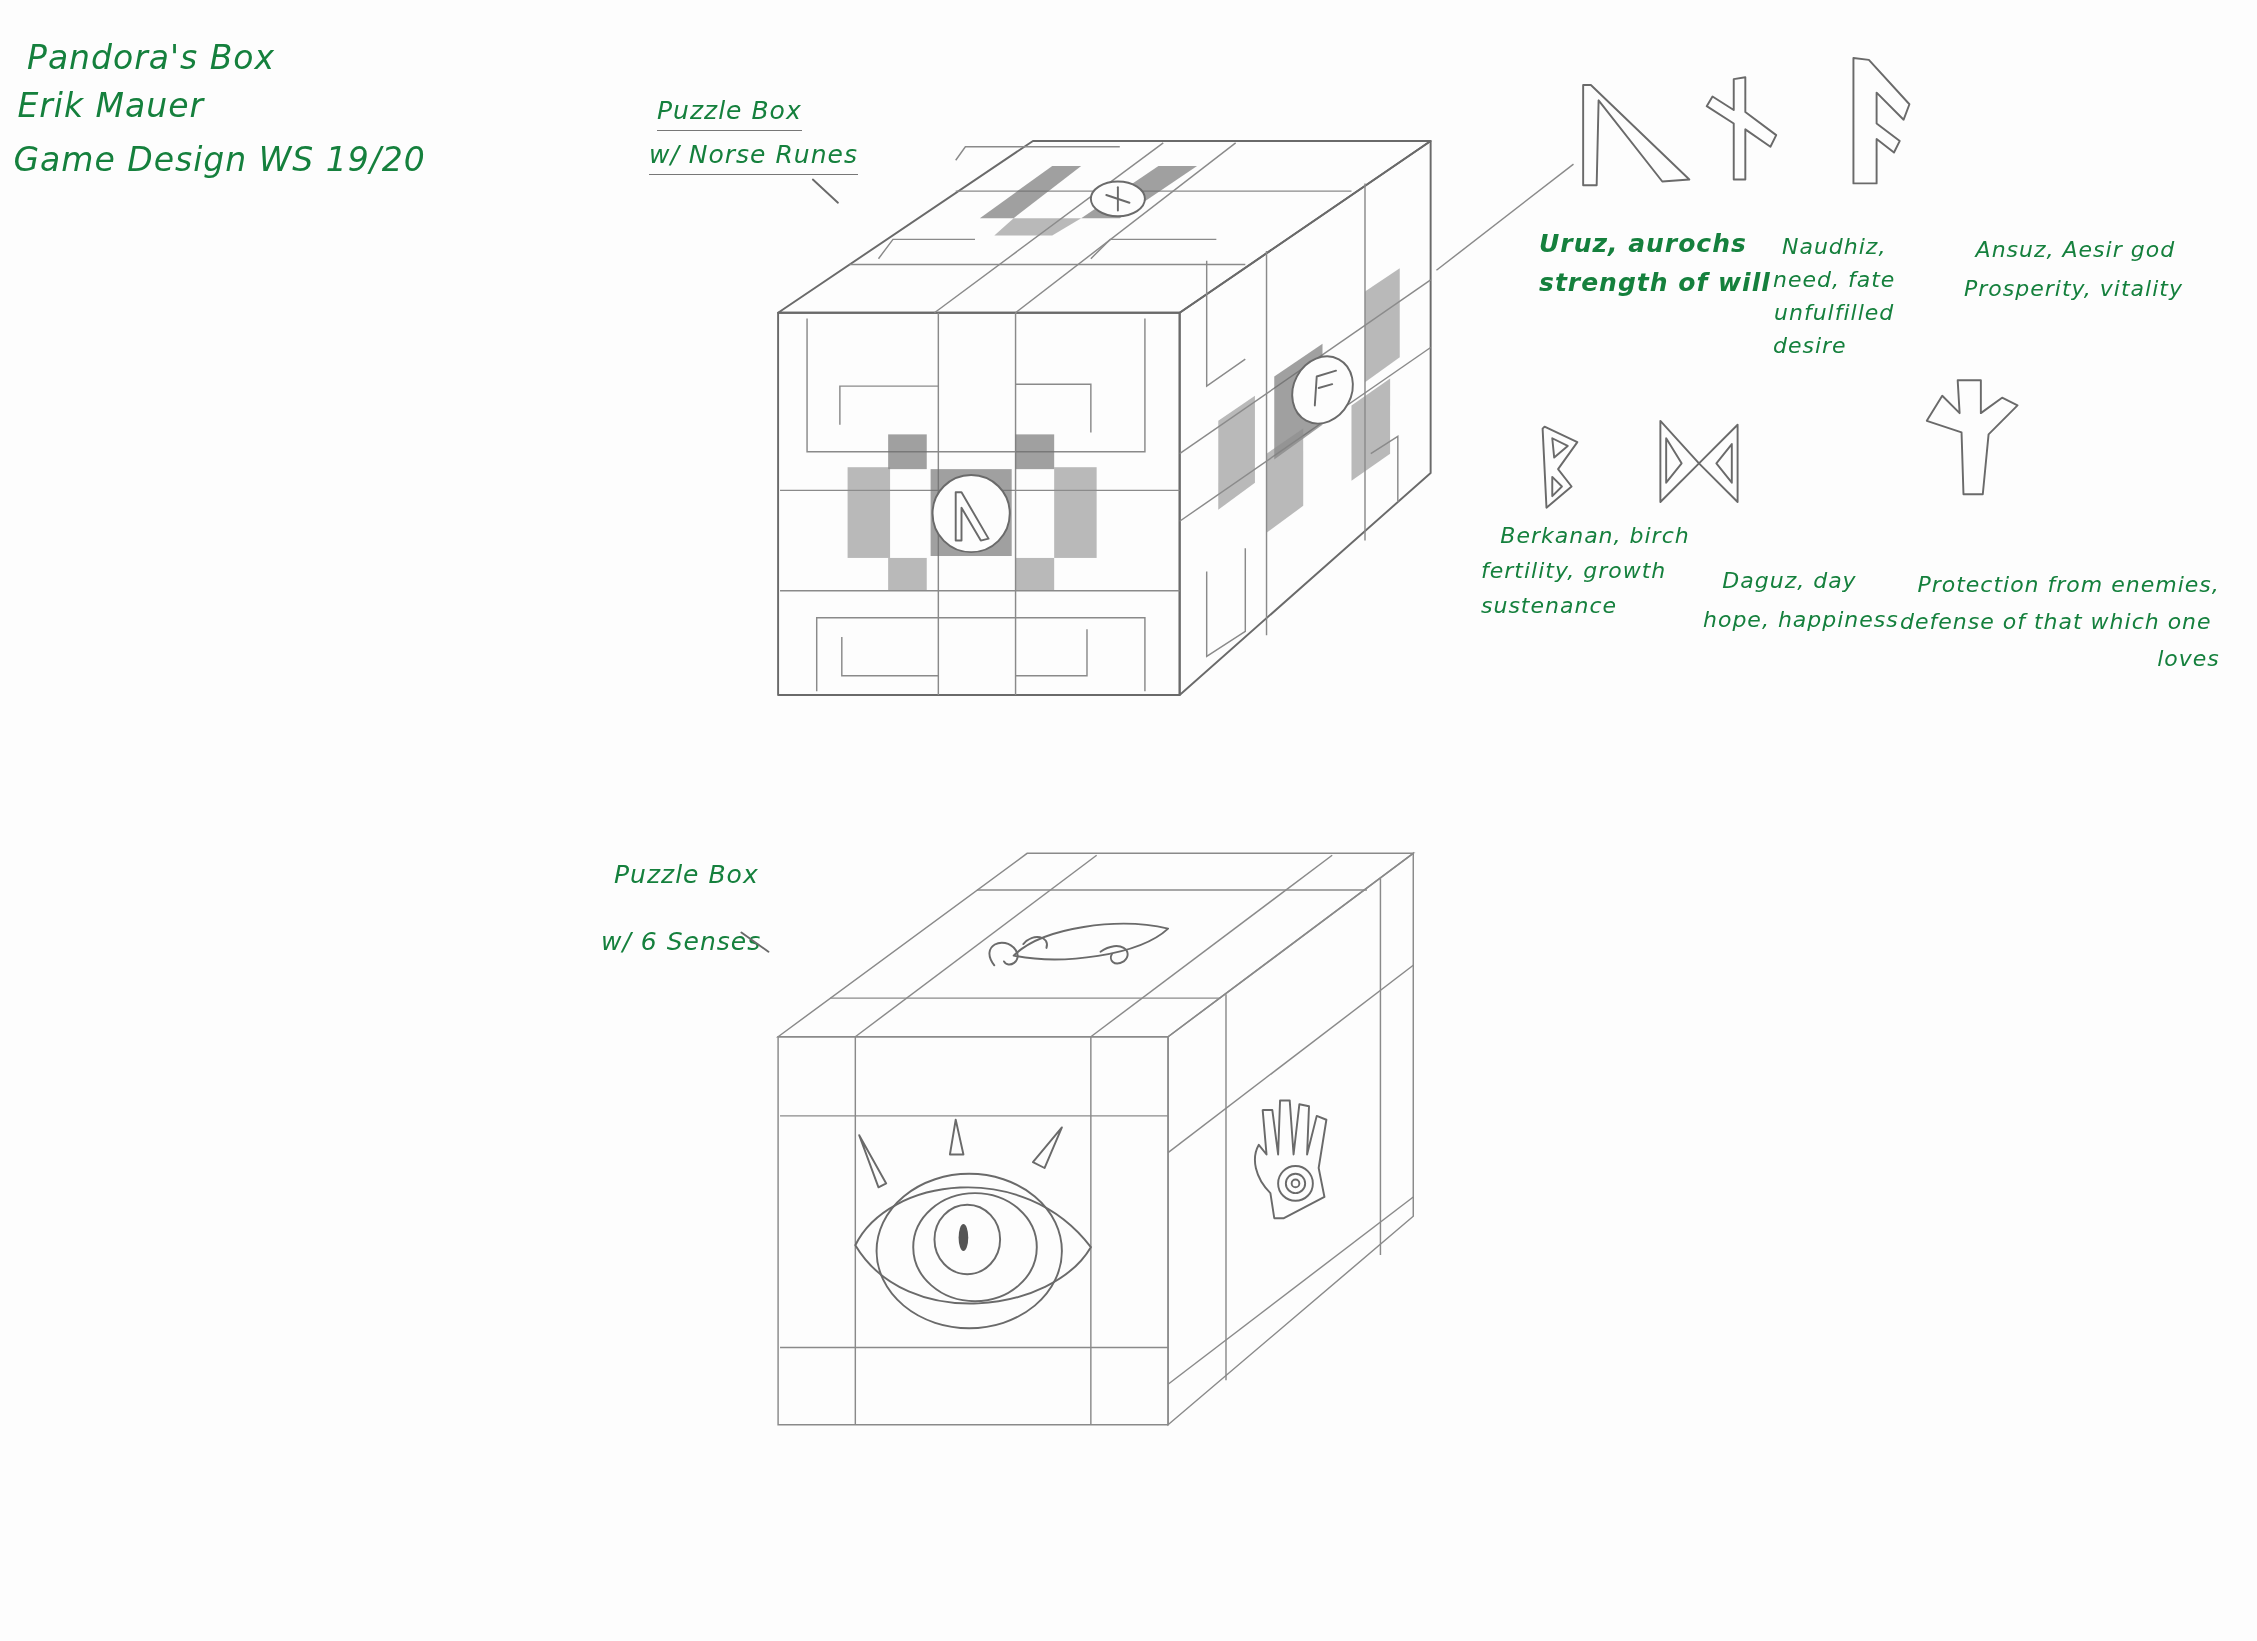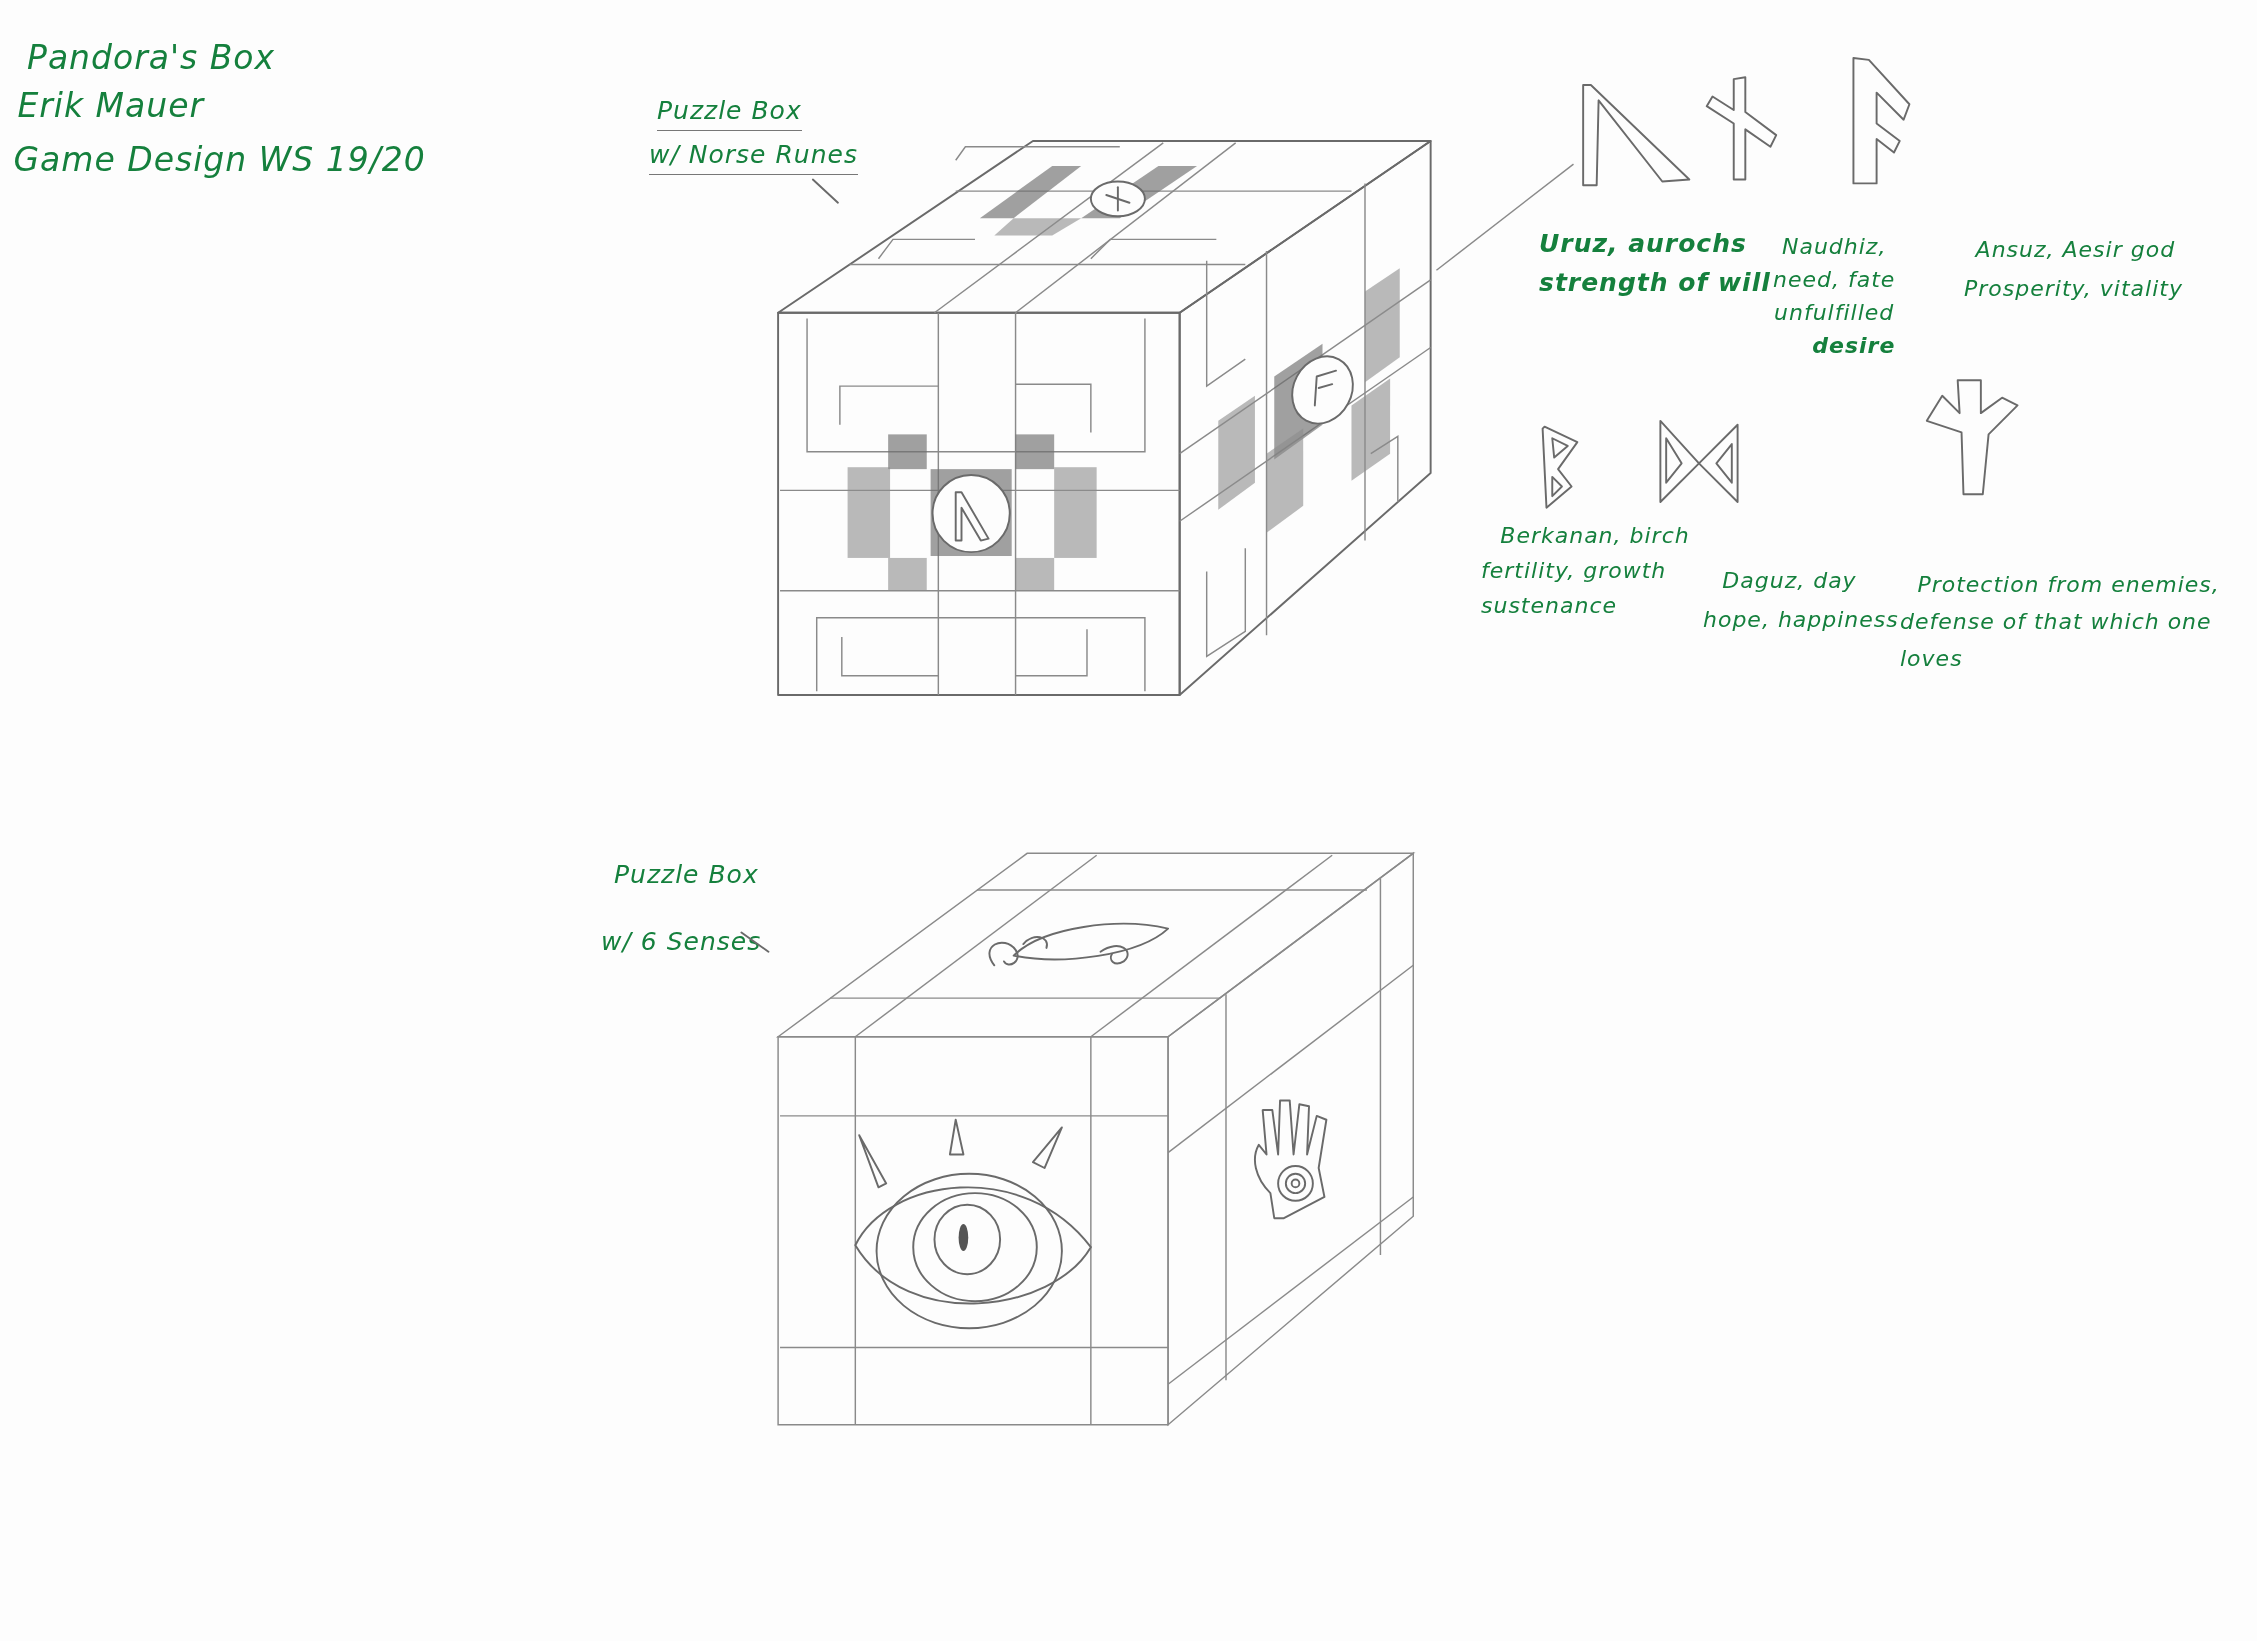--- a/index.html
+++ b/index.html
@@ -184,33 +184,33 @@
 </svg>
 
 <div class="hand rune-caption" style="left:1539px; top:224px;font-weight:bold;">
   <div>Uruz, aurochs</div>
   <div>strength of will</div>
 </div>
 <div class="hand rune-caption" style="left:1773px; top:230px; text-align:center; font-size:22px; line-height:33px;">
   <div>Naudhiz,</div>
   <div>need, fate</div>
   <div>unfulfilled</div>
-  <div style="text-align:right;font-weight:bold;">desire</div>
+  <div style="text-align:left;">desire</div>
 </div>
 <div class="hand rune-caption" style="left:1964px; top:230px; font-size:22px; line-height:39px;">
   <div style="padding-left:11.6px;">Ansuz, Aesir god</div>
   <div>Prosperity, vitality</div>
 </div>
 <div class="hand rune-caption" style="left:1481px; top:518px; font-size:22px; line-height:35px;">
   <div style="padding-left:19.3px;text-align:center;">Berkanan, birch</div>
   <div>fertility, growth</div>
   <div>sustenance</div>
 </div>
 <div class="hand rune-caption" style="left:1703px; top:518px; font-size:22px; line-height:39px;">
   <div style="padding-left:19.3px;margin-top:43px;">Daguz, day</div>
   <div>hope, happiness</div>
 </div>
 <div class="hand rune-caption" style="left:1900px; top:518px; font-size:22px; line-height:37px;">
   <div style="padding-left:17.4px;margin-top:48px;">Protection from enemies,</div>
   <div>defense of that which one</div>
-  <div style="text-align:left;">loves</div>
+  <div style="text-align:right;">loves</div>
 </div>
 
 
 </body></html>

